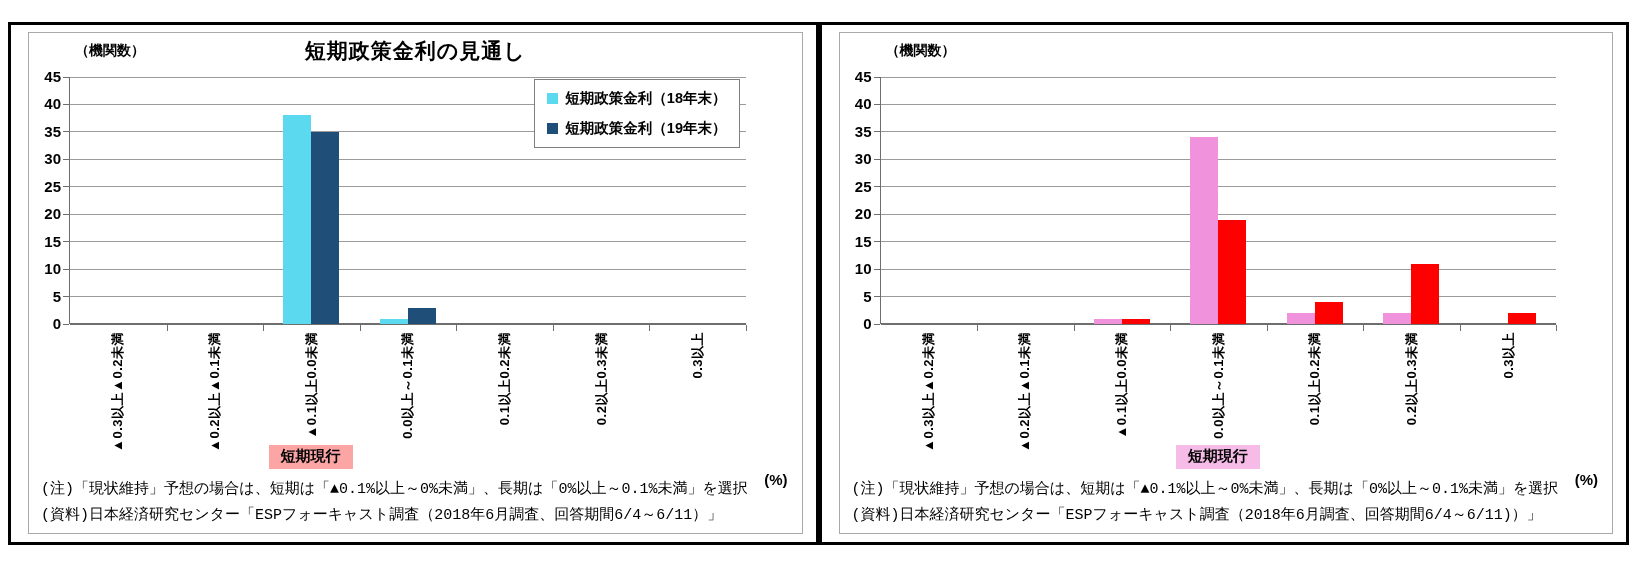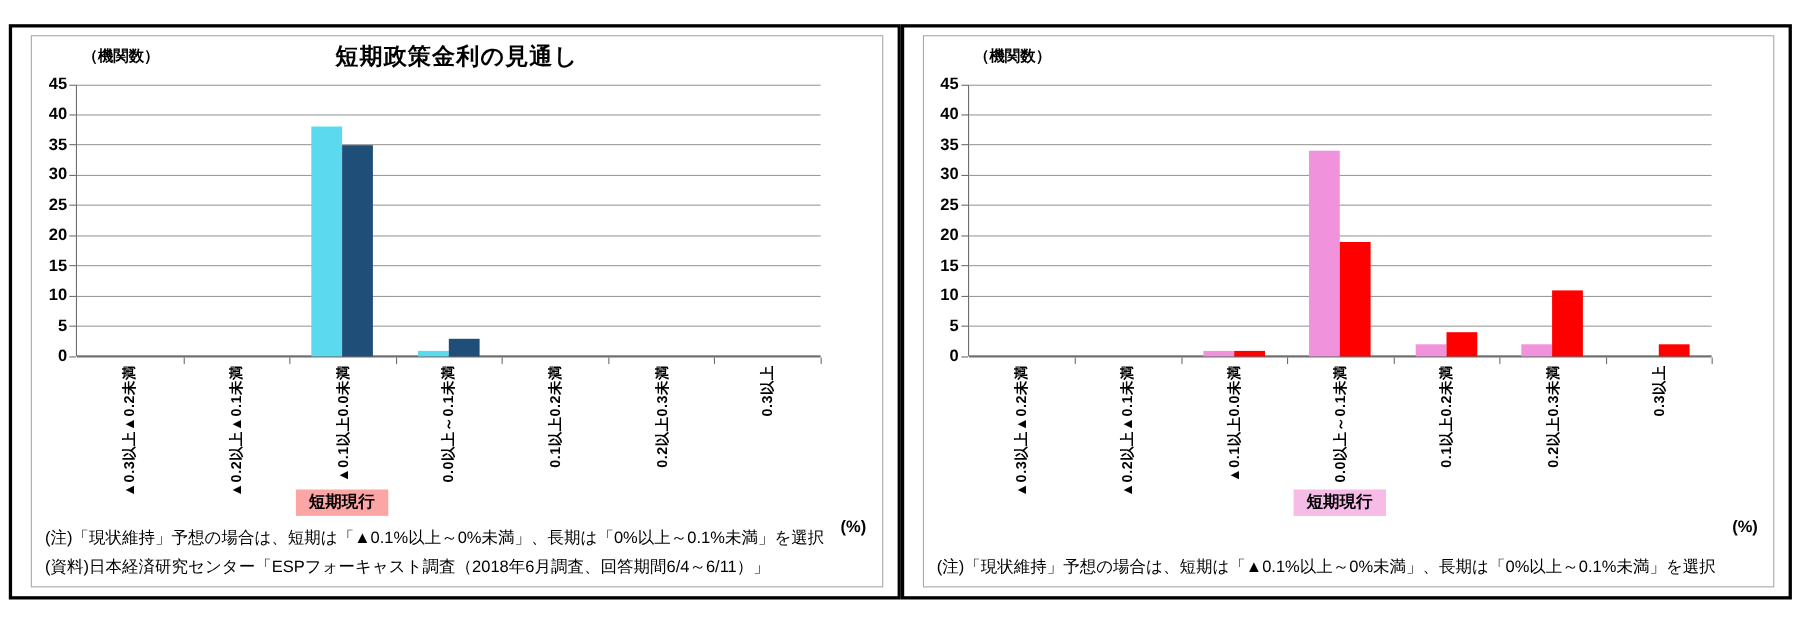--- a/index.html
+++ b/index.html
@@ -23,21 +23,21 @@
   .x-labels { position:absolute; top:294px; left:40px; right:56px; height:152px; display:flex; }
   .x-label-cell { flex:1; position:relative; }
   .x-label { position:absolute; top:5px; left:calc(50% - 8px); transform-origin:top left; transform:rotate(-90deg) translateX(-100%); white-space:nowrap; font-size:13px; font-weight:600; letter-spacing:0.5px; }
   .current-badge { position:absolute; top:118px; transform:translateX(-50%); padding:2px 12px 3px 12px; font-size:15px; font-weight:700; white-space:nowrap; }
   .legend { position:absolute; border:1px solid #7F7F7F; background:#fff; padding:9px 12px; display:flex; flex-direction:column; gap:11px; z-index:5; }
   .panel-0 .legend { top:46px; right:62px; }
   .panel-1 .legend { top:54px; right:100px; }
   .legend-item { display:flex; align-items:center; gap:7px; font-size:14.5px; font-weight:600; white-space:nowrap; }
   .legend-swatch { width:11px; height:11px; flex:0 0 auto; }
   .pct-unit { position:absolute; right:14px; top:438px; font-size:15px; font-weight:700; }
-  .notes { position:absolute; left:12px; bottom:5px; right:10px; font-size:15px; line-height:1.7; }
+  .notes { position:absolute; left:12px; bottom:5px; right:10px; font-size:15px; line-height:1.7;font-family:Liberation Mono, monospace; }
 </style>
 </head>
 <body>
 
 <div class="page">
   <div class="panels">
 
     <div class="panel panel-0">
       <div class="chart-box">
         <div class="chart-title">短期政策金利の見通し</div>
@@ -118,20 +118,30 @@
               <span class="x-label">0.1以上0.2未満</span>
             </div>
             <div class="x-label-cell">
               <span class="x-label">0.2以上0.3未満</span>
             </div>
             <div class="x-label-cell">
               <span class="x-label">0.3以上</span>
             </div>
             <div class="current-badge" style="left: 35.7143%; background: #fca5a5;">短期現行</div>
           </div>
+        <div class="legend">
+            <div class="legend-item">
+              <span class="legend-swatch" style="background: rgb(91, 217, 238);"></span>
+              <span>短期政策金利（18年末）</span>
+            </div>
+            <div class="legend-item">
+              <span class="legend-swatch" style="background: rgb(31, 78, 121);"></span>
+              <span>短期政策金利（19年末）</span>
+            </div>
+          </div>
         <div class="pct-unit">(%)</div>
         <div class="notes">
           <div>(注)「現状維持」予想の場合は、短期は「▲0.1%以上～0%未満」、長期は「0%以上～0.1%未満」を選択</div>
           <div>(資料)日本経済研究センター「ESPフォーキャスト調査（2018年6月調査、回答期間6/4～6/11）」</div>
         </div>
       </div>
     </div>
 
     <div class="panel panel-1">
       <div class="chart-box">
@@ -220,18 +230,19 @@
               <span class="x-label">0.2以上0.3未満</span>
             </div>
             <div class="x-label-cell">
               <span class="x-label">0.3以上</span>
             </div>
             <div class="current-badge" style="left: 50%; background: rgb(246, 187, 231);">短期現行</div>
           </div>
         <div class="pct-unit">(%)</div>
         <div class="notes">
           <div>(注)「現状維持」予想の場合は、短期は「▲0.1%以上～0%未満」、長期は「0%以上～0.1%未満」を選択</div>
+          <div>(資料)日本経済研究センター「ESPフォーキャスト調査（2018年6月調査、回答期間6/4～6/11)）」</div>
         </div>
       </div>
     </div>
 
   </div>
 </div>
 
 </body></html>

